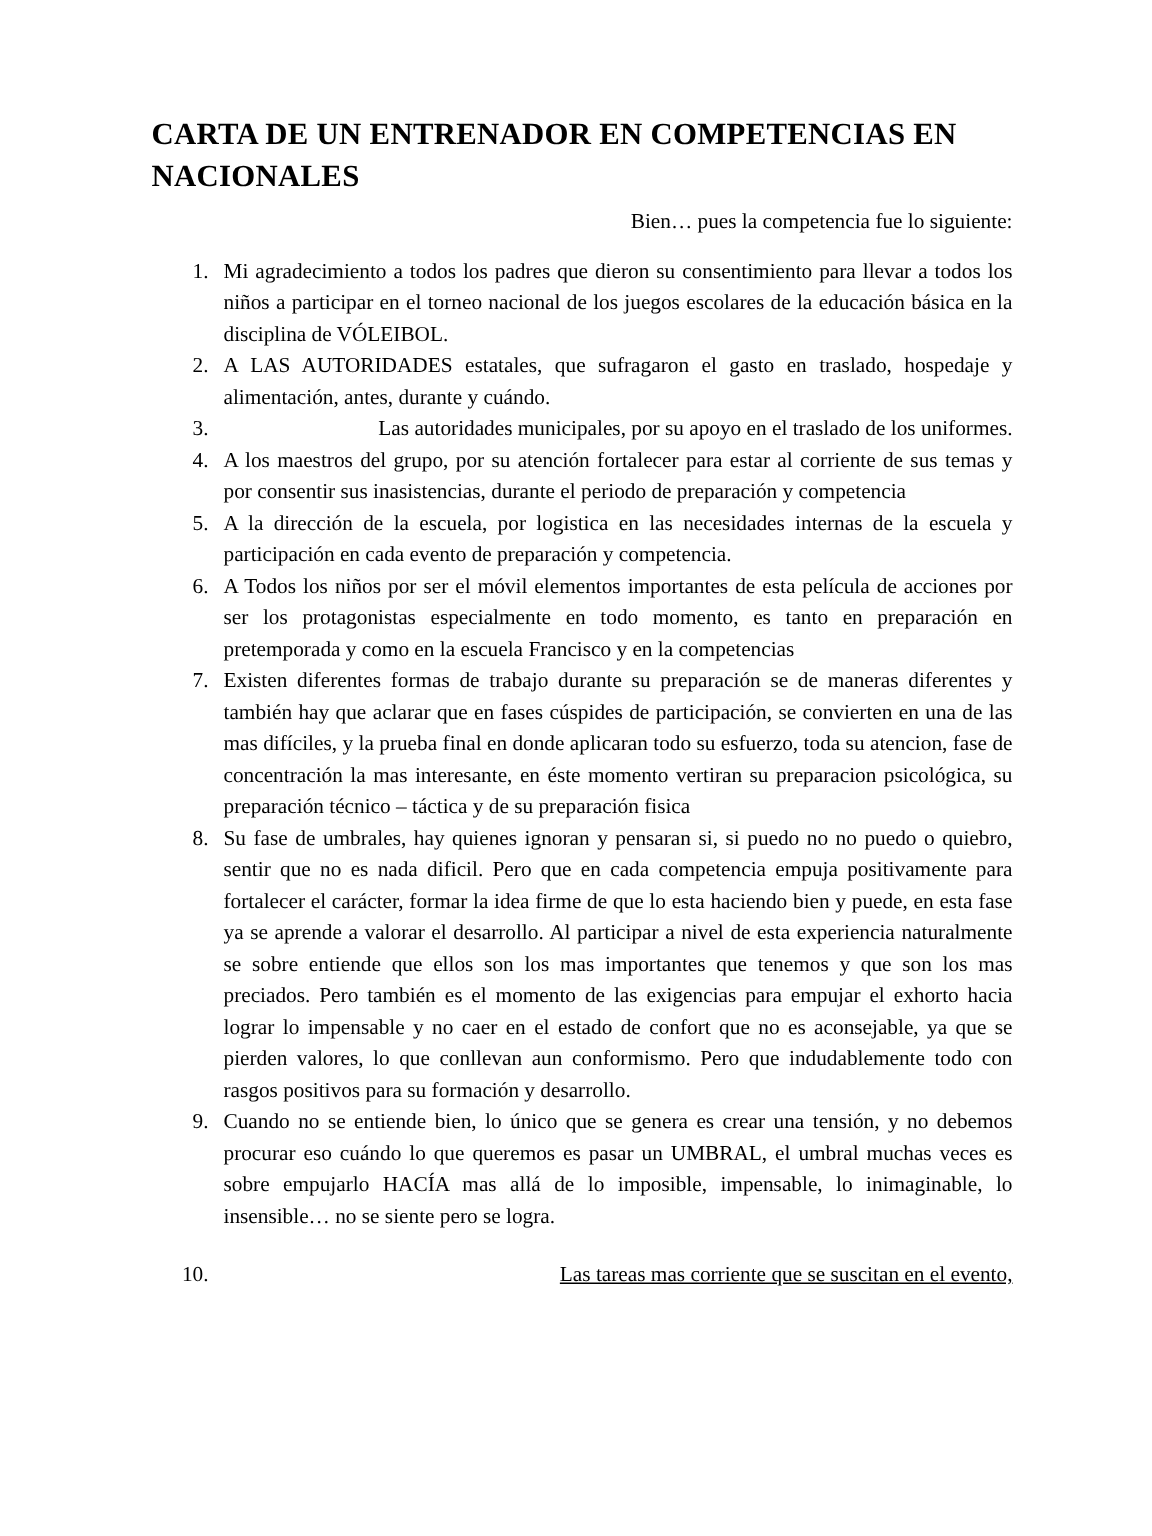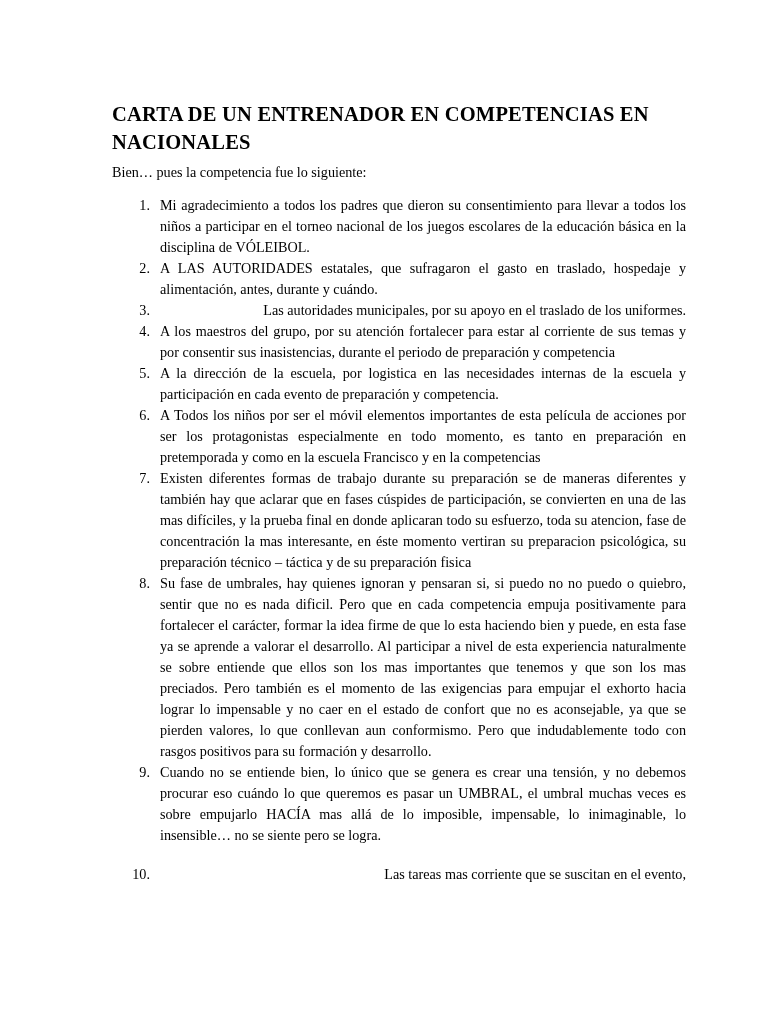--- a/index.html
+++ b/index.html
@@ -21,40 +21,39 @@
     position: relative;
     width: 768px;
     height: 1024px;
     background: #ffffff;
     box-sizing: border-box;
   }
 
   .content {
     position: absolute;
     left: 101px;
-    top: 100px;
+    top: 76px;
     width: 574px;
-    margin-left: 11px;
   }
 
   .doc-title {
     font-size: 20.5px;
     font-weight: bold;
     line-height: 28px;
     letter-spacing: 0.2px;
     margin: 0 0 6px 0;
     text-align: left;
     font-family: "Liberation Serif", "DejaVu Serif", serif;
   }
 
   .intro-line {
     font-size: 14.2px;
     line-height: 21px;
     margin: 0 0 12px 0;
-    text-align: left;
+    text-align: right;
   }
 
   ol.main-list {
     list-style: none;
     margin: 0;
     padding: 0;
     font-size: 14.2px;
     line-height: 21px;
   }
 
@@ -81,20 +80,21 @@
     text-align: justify;
     text-justify: inter-word;
   }
 
   
   ol.main-list > li.no-justify .li-text {
     text-align: right;
   }
   ol.main-list > li.gap-above {
     margin-top: 18px;
+    text-decoration: underline;
   }
 </style>
 </head>
 <body>
 
 <div class="page">
   <div class="content">
 
     <h1 class="doc-title">CARTA DE UN ENTRENADOR EN COMPETENCIAS EN NACIONALES</h1>
 

